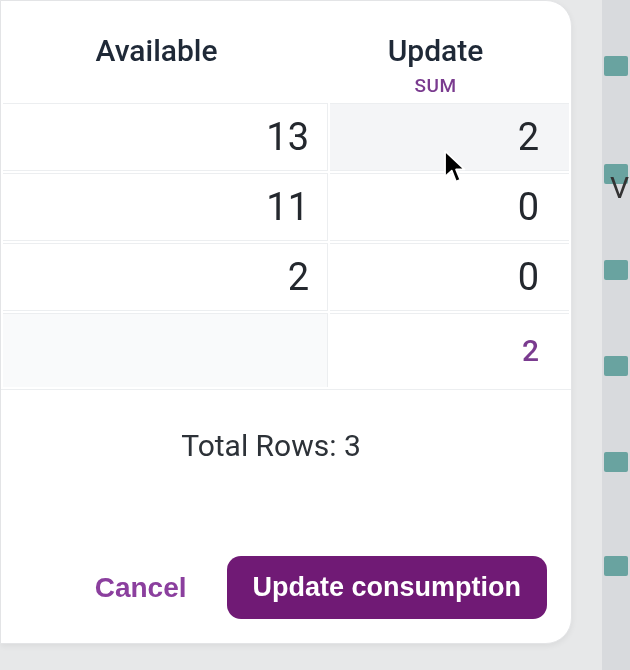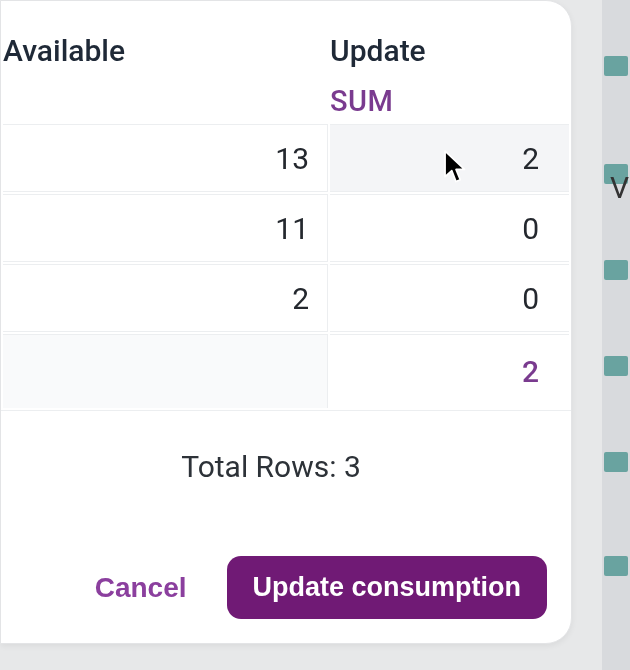--- a/index.html
+++ b/index.html
@@ -50,50 +50,50 @@
     overflow: hidden;
   }
 
   .grid {
     width: 100%;
     font-size: 30px;
     color: #2b2f35;
   }
   .grid thead th {
     font-weight: 500;
-    text-align: left;
+    text-align: center;
     padding: 30px 22px 4px 0;
     font-size: 30px;
     color: #1f2937;
   }
   .grid thead th .sub {
     display: block;
-    font-size: 29px;
+    font-size: 19px;
     font-weight: 500;
     color: #7a3b8f;
     letter-spacing: 0.5px;
-    margin-top: 16px;
+    margin-top: 6px;
   }
   .grid thead th.col-avail {
     width: 330px;
     padding-right: 18px;
     padding-bottom: 28px;
     vertical-align: top;
   }
   .grid thead th.col-cons {
     width: 242px;
     padding-right: 28px;
     vertical-align: top;
   }
 
   .grid tbody td {
     text-align: right;
     height: 68px;
     padding-right: 22px;
-    font-size: 30px;
+    font-size: 38px;
     color: #24282e;
     border-top: 1px solid #eceef0;
     border-bottom: 1px solid #eceef0;
   }
   .grid tbody td.col-avail { padding-right: 18px; border-right: 1px solid #eceef0; }
   .grid tbody td.col-cons  { padding-right: 30px; }
 
   .grid tbody tr.highlight td.col-cons { background: #f4f5f7; }
 
   .grid tfoot td.sum-avail {

